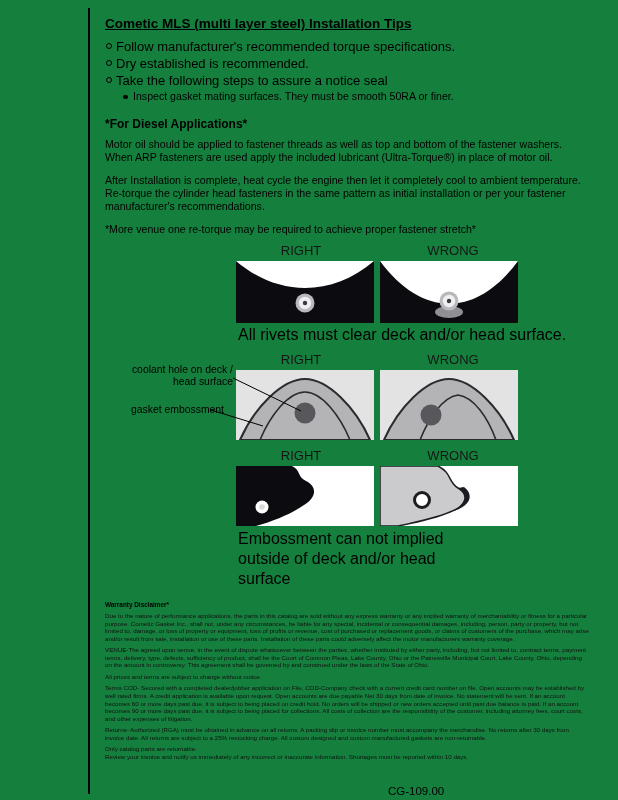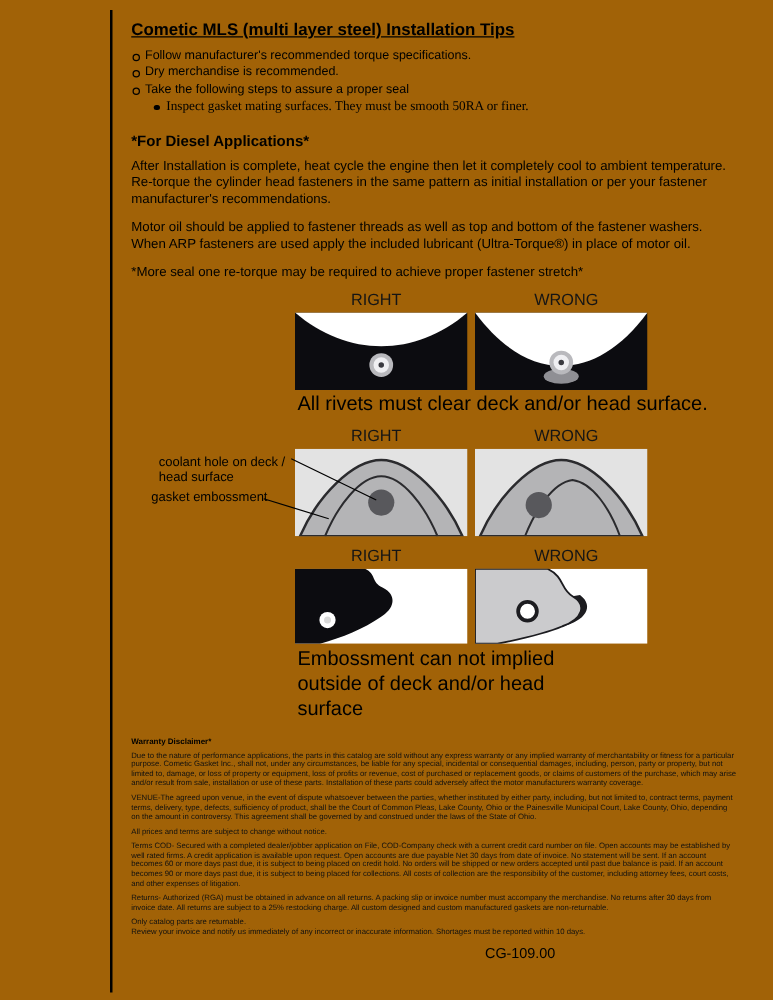--- a/index.html
+++ b/index.html
@@ -1,69 +1,69 @@
 <!DOCTYPE html>
 <html><head>
 <meta charset="utf-8">
 <style>
   html,body{margin:0;padding:0;}
   body{background:#ffffff;font-family:"Liberation Sans",sans-serif;color:#000;}
-  .page{position:relative;width:618px;height:800px;background:#a16207;overflow:hidden;}
+  .page{position:relative;width:618px;height:800px;background:#15803d;overflow:hidden;}
   .vrule{position:absolute;left:88px;top:8px;height:786px;width:2px;background:#000;}
   .content{position:absolute;left:105px;top:10px;width:490px;}
   .title{font-size:13.5px;font-weight:bold;text-decoration:underline;margin:6px 0 8px 0;}
   ul{list-style:none;margin:0;padding:0;}
-  .lvl1 li{position:relative;font-size:10px;line-height:1.24;padding-left:11px;margin-bottom:1px;}
+  .lvl1 li{position:relative;font-size:13px;line-height:1.24;padding-left:11px;margin-bottom:1px;}
   .lvl1 li::before{content:"";position:absolute;left:1px;top:4px;width:4px;height:4px;border:1px solid #000;border-radius:50%;}
-  .lvl2{margin-left:17px;margin-top:1px;font-family:Liberation Serif, serif;}
+  .lvl2{margin-left:17px;margin-top:1px;}
   .lvl2 li{position:relative;font-size:10.6px;line-height:1.26;padding-left:11px;margin-bottom:1px;}
   .lvl2 li::before{content:"";position:absolute;left:1px;top:4.5px;width:4.5px;height:4.5px;background:#000;border-radius:50%;}
   .diesel-heading{font-size:12px;font-weight:bold;margin:13px 0 7px 0;}
   .para{font-size:10.6px;line-height:1.27;margin:0 0 9px 0;width:484px;}
   .note{font-size:10.6px;margin:0 0 8px 0;}
   .diag{position:relative;margin-top:2px;}
   .diag-row{margin-bottom:8px;position:relative;}
   .hdr-row{display:flex;gap:22px;margin-left:131px;width:282px;}
   .hdr{width:138px;text-align:center;font-size:13px;color:#151515;line-height:16px;}
   .panels{display:flex;gap:6px;margin-left:131px;margin-top:2px;}
   .panel{display:block;}
   .caption{font-size:16px;margin:3px 0 0 133px;}
   .cap-narrow{width:245px;line-height:1.25;}
   .lbl{position:absolute;font-size:10.4px;line-height:1.18;color:#000;}
-  .lbl-coolant{left:22px;top:12px;width:106px;text-align:left;margin-top:12px;}
-  .lbl-emboss{left:16px;top:52px;}
+  .lbl-coolant{left:22px;top:12px;width:106px;text-align:right;}
+  .lbl-emboss{left:26px;top:52px;}
   .lead-lines{position:absolute;left:0;top:0;pointer-events:none;}
   .disclaimer{margin-top:12px;width:484px;}
   .disc-h{font-size:6.4px;font-weight:bold;margin:0 0 4px 0;}
   .disc-p{font-size:6.2px;line-height:1.22;margin:0 0 4px 0;color:#101010;}
   .disc-p.tight{margin:0;}
-  .footer{margin-top:8px;margin-left:283px;font-size:11.5px;}
+  .footer{margin-top:24px;margin-left:283px;font-size:11.5px;}
 </style>
 </head>
 <body>
 
 <div class="page">
   <div class="vrule"></div>
   <div class="content">
 
     <h1 class="title">Cometic MLS (multi layer steel) Installation Tips</h1>
 
     <ul class="lvl1">
       <li>Follow manufacturer's recommended torque specifications.</li>
-      <li>Dry merchandise is recommended.</li>
-      <li>Take the following steps to assure a proper seal</li>
+      <li>Dry established is recommended.</li>
+      <li>Take the following steps to assure a notice seal</li>
     </ul>
     <ul class="lvl2">
       <li>Inspect gasket mating surfaces.  They must be smooth 50RA or finer.</li>
     </ul>
 
     <h2 class="diesel-heading">*For Diesel Applications*</h2>
+    <p class="para">Motor oil should be applied to fastener threads as well as top and bottom of the fastener washers. When ARP fasteners are used apply the included lubricant (Ultra-Torque®) in place of motor oil.</p>
     <p class="para">After Installation is complete, heat cycle the engine then let it completely cool to ambient temperature. Re-torque the cylinder head fasteners in the same pattern as initial installation or per your fastener manufacturer's recommendations.</p>
-    <p class="para">Motor oil should be applied to fastener threads as well as top and bottom of the fastener washers. When ARP fasteners are used apply the included lubricant (Ultra-Torque®) in place of motor oil.</p>
-    <p class="note">*More seal one re-torque may be required to achieve proper fastener stretch*</p>
+    <p class="note">*More venue one re-torque may be required to achieve proper fastener stretch*</p>
 
     <div class="diag">
 
       <div class="diag-row">
         <div class="hdr-row">
           <div class="hdr">RIGHT</div>
           <div class="hdr">WRONG</div>
         </div>
         <div class="panels">
           <svg class="panel" width="138" height="62" viewBox="0 0 138 62">

